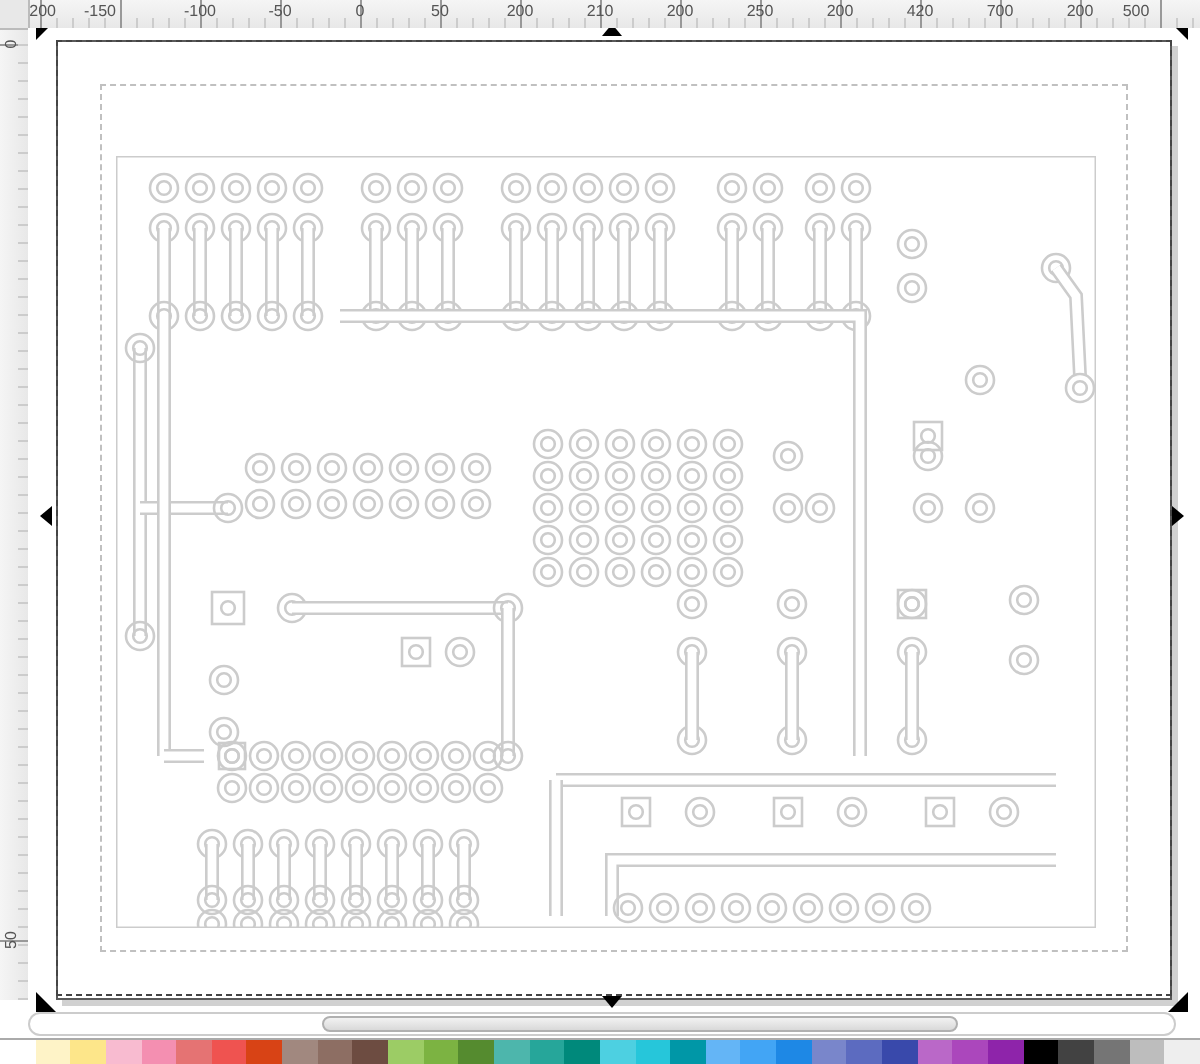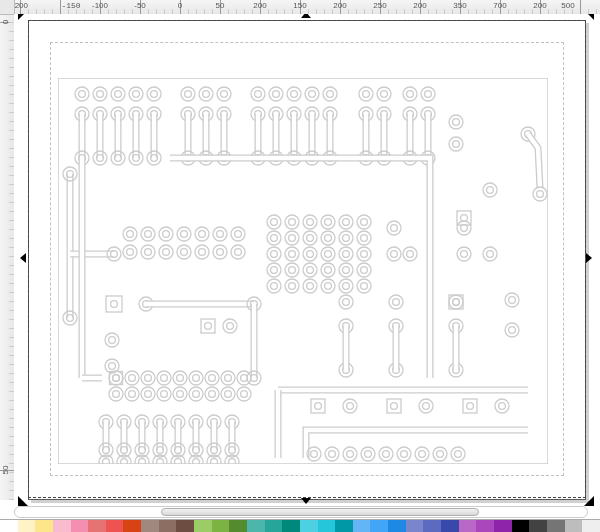--- a/index.html
+++ b/index.html
@@ -126,21 +126,21 @@
 <div class="root">
 
   <div class="ruler-h">
       <div class="tick" style="left: 20px;"></div>
       <div class="lbl" style="left: 20px;">-200</div>
       <div class="tick minor" style="left: 28px;"></div>
       <div class="tick minor" style="left: 36px;"></div>
       <div class="tick minor" style="left: 44px;"></div>
       <div class="tick minor" style="left: 52px;"></div>
       <div class="tick" style="left: 60px;"></div>
-      <div class="lbl" style="left: 71px; font-family: Liberation Mono, monospace;">-150</div>
+      <div class="lbl" style="left: 50px;">-150</div>
       <div class="tick minor" style="left: 68px;"></div>
       <div class="tick minor" style="left: 76px;"></div>
       <div class="tick minor" style="left: 84px;"></div>
       <div class="tick minor" style="left: 92px;"></div>
       <div class="tick" style="left: 100px;"></div>
       <div class="lbl" style="left: 100px;">-100</div>
       <div class="tick minor" style="left: 108px;"></div>
       <div class="tick minor" style="left: 116px;"></div>
       <div class="tick minor" style="left: 124px;"></div>
       <div class="tick minor" style="left: 132px;"></div>
@@ -162,21 +162,21 @@
       <div class="tick minor" style="left: 236px;"></div>
       <div class="tick minor" style="left: 244px;"></div>
       <div class="tick minor" style="left: 252px;"></div>
       <div class="tick" style="left: 260px;"></div>
       <div class="lbl" style="left: 260px;">200</div>
       <div class="tick minor" style="left: 268px;"></div>
       <div class="tick minor" style="left: 276px;"></div>
       <div class="tick minor" style="left: 284px;"></div>
       <div class="tick minor" style="left: 292px;"></div>
       <div class="tick" style="left: 300px;"></div>
-      <div class="lbl" style="left: 300px;">150</div>
+      <div class="lbl" style="left: 300px;">210</div>
       <div class="tick minor" style="left: 308px;"></div>
       <div class="tick minor" style="left: 316px;"></div>
       <div class="tick minor" style="left: 324px;"></div>
       <div class="tick minor" style="left: 332px;"></div>
       <div class="tick" style="left: 340px;"></div>
       <div class="lbl" style="left: 340px;">200</div>
       <div class="tick minor" style="left: 348px;"></div>
       <div class="tick minor" style="left: 356px;"></div>
       <div class="tick minor" style="left: 364px;"></div>
       <div class="tick minor" style="left: 372px;"></div>
@@ -186,21 +186,21 @@
       <div class="tick minor" style="left: 396px;"></div>
       <div class="tick minor" style="left: 404px;"></div>
       <div class="tick minor" style="left: 412px;"></div>
       <div class="tick" style="left: 420px;"></div>
       <div class="lbl" style="left: 420px;">200</div>
       <div class="tick minor" style="left: 428px;"></div>
       <div class="tick minor" style="left: 436px;"></div>
       <div class="tick minor" style="left: 444px;"></div>
       <div class="tick minor" style="left: 452px;"></div>
       <div class="tick" style="left: 460px;"></div>
-      <div class="lbl" style="left: 460px;">350</div>
+      <div class="lbl" style="left: 460px;">420</div>
       <div class="tick minor" style="left: 468px;"></div>
       <div class="tick minor" style="left: 476px;"></div>
       <div class="tick minor" style="left: 484px;"></div>
       <div class="tick minor" style="left: 492px;"></div>
       <div class="tick" style="left: 500px;"></div>
       <div class="lbl" style="left: 500px;">700</div>
       <div class="tick minor" style="left: 508px;"></div>
       <div class="tick minor" style="left: 516px;"></div>
       <div class="tick minor" style="left: 524px;"></div>
       <div class="tick minor" style="left: 532px;"></div>

